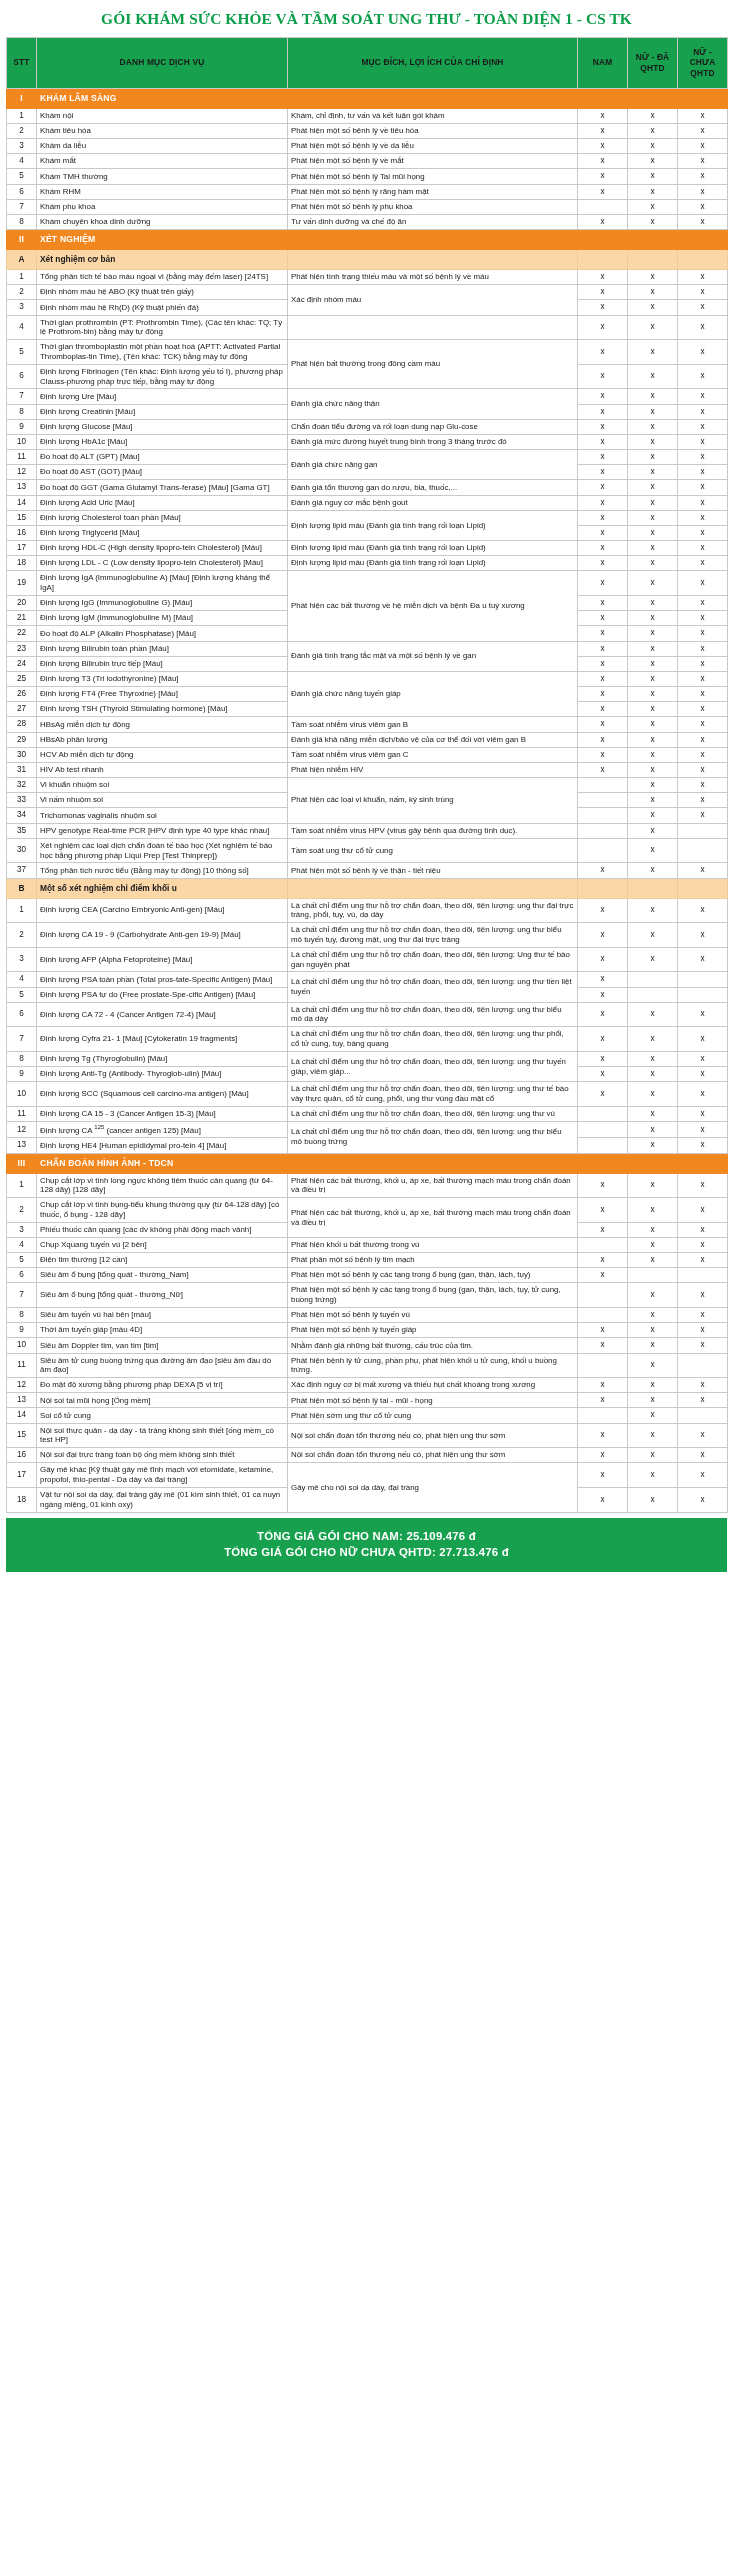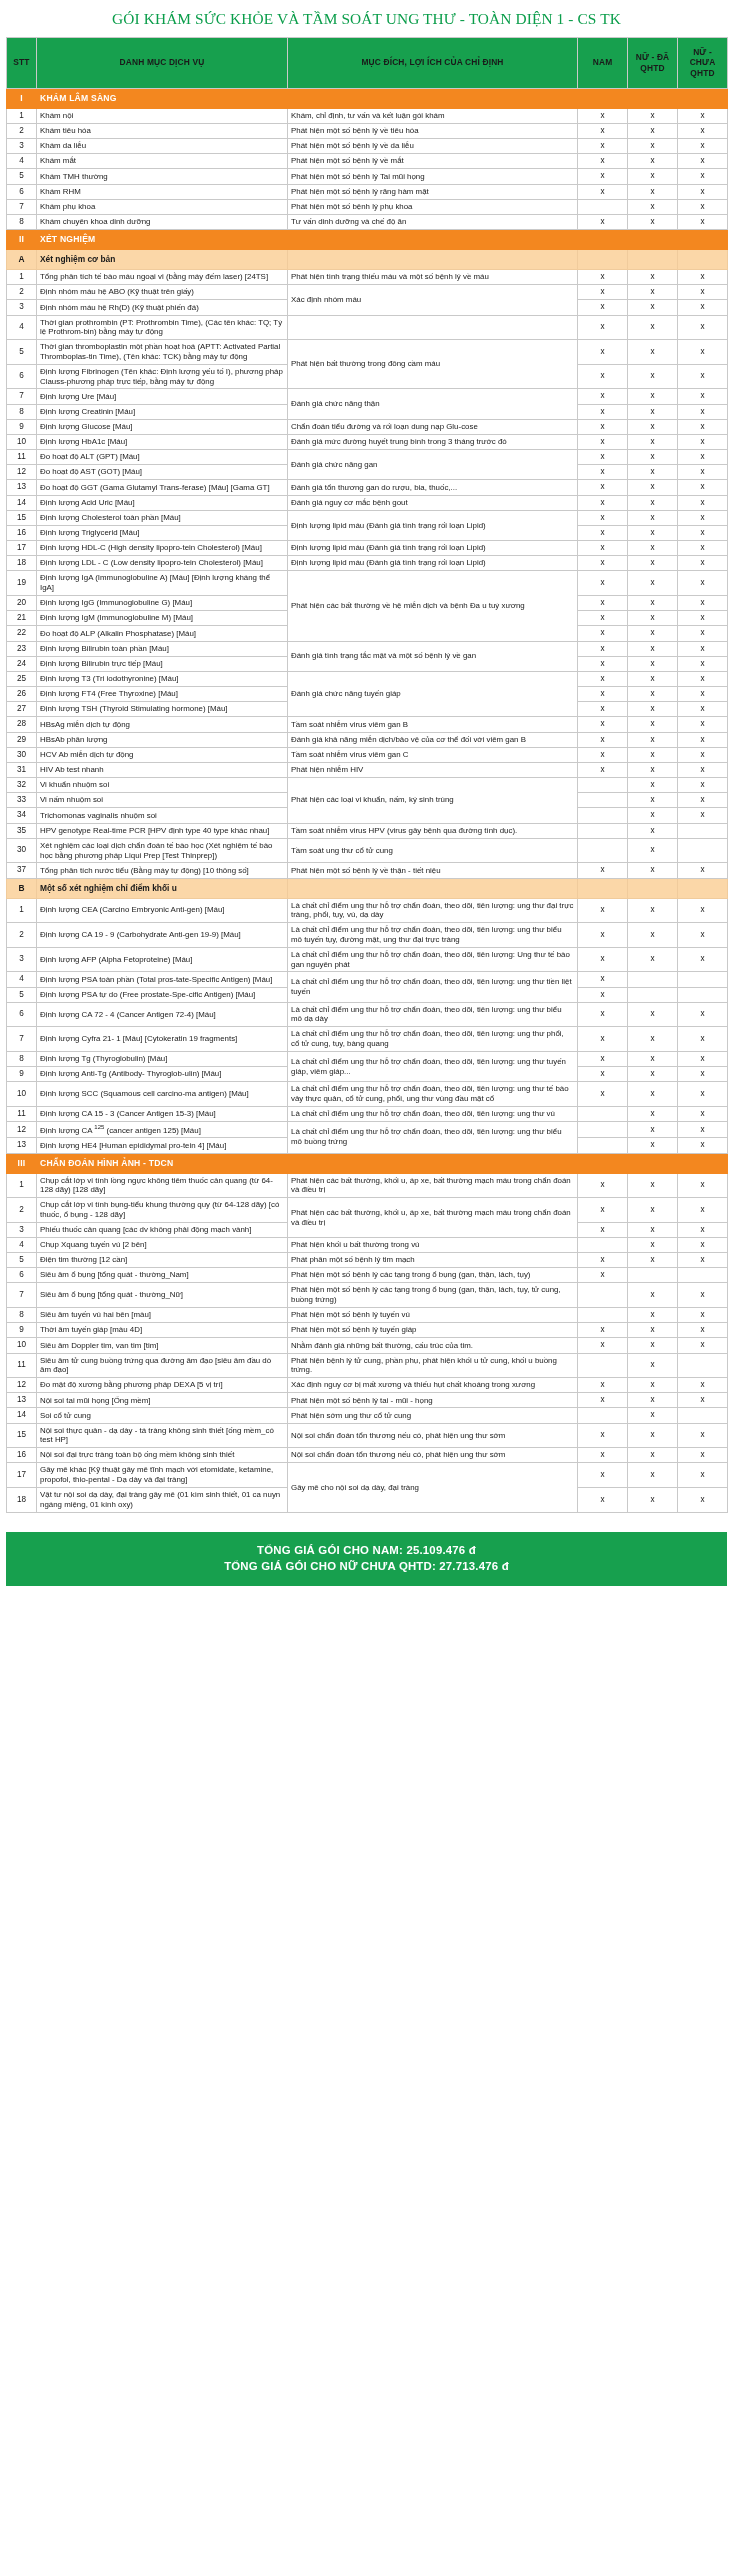--- a/index.html
+++ b/index.html
@@ -13,21 +13,21 @@
   }
   #page {
     width: 733px;
     box-sizing: border-box;
     padding: 0 6px 8px 6px;
     background: #ffffff;
   }
   .page-title {
     text-align: center;
     color: #0a9d4a;
-    font-weight: normal;
+    font-weight: bold;
     font-size: 15.4px;
     letter-spacing: 0.1px;
     padding: 10px 4px 9px 4px;
     line-height: 1.15;
     font-family: "Liberation Serif", serif;
   }
   table.pkg {
     width: 721px;
     border-collapse: collapse;
     table-layout: fixed;
@@ -82,21 +82,21 @@
   tr.sec-minor > td {
     background: #fbd7a8;
     color: #1a1a1a;
     font-weight: bold;
     font-size: 8.4px;
     border-color: #f0cb9c;
     height: 15px;
   }
   .sup { font-size: 6px; vertical-align: super; }
   .totals {
-    margin-top: 19px;
+    margin-top: 5px;
     width: 721px;
     box-sizing: border-box;
     background: #17a04e;
     color: #ffffff;
     text-align: center;
     font-weight: bold;
     font-size: 11.4px;
     padding: 10px 6px 11px 6px;
     line-height: 1.45;
     letter-spacing: 0.2px;

